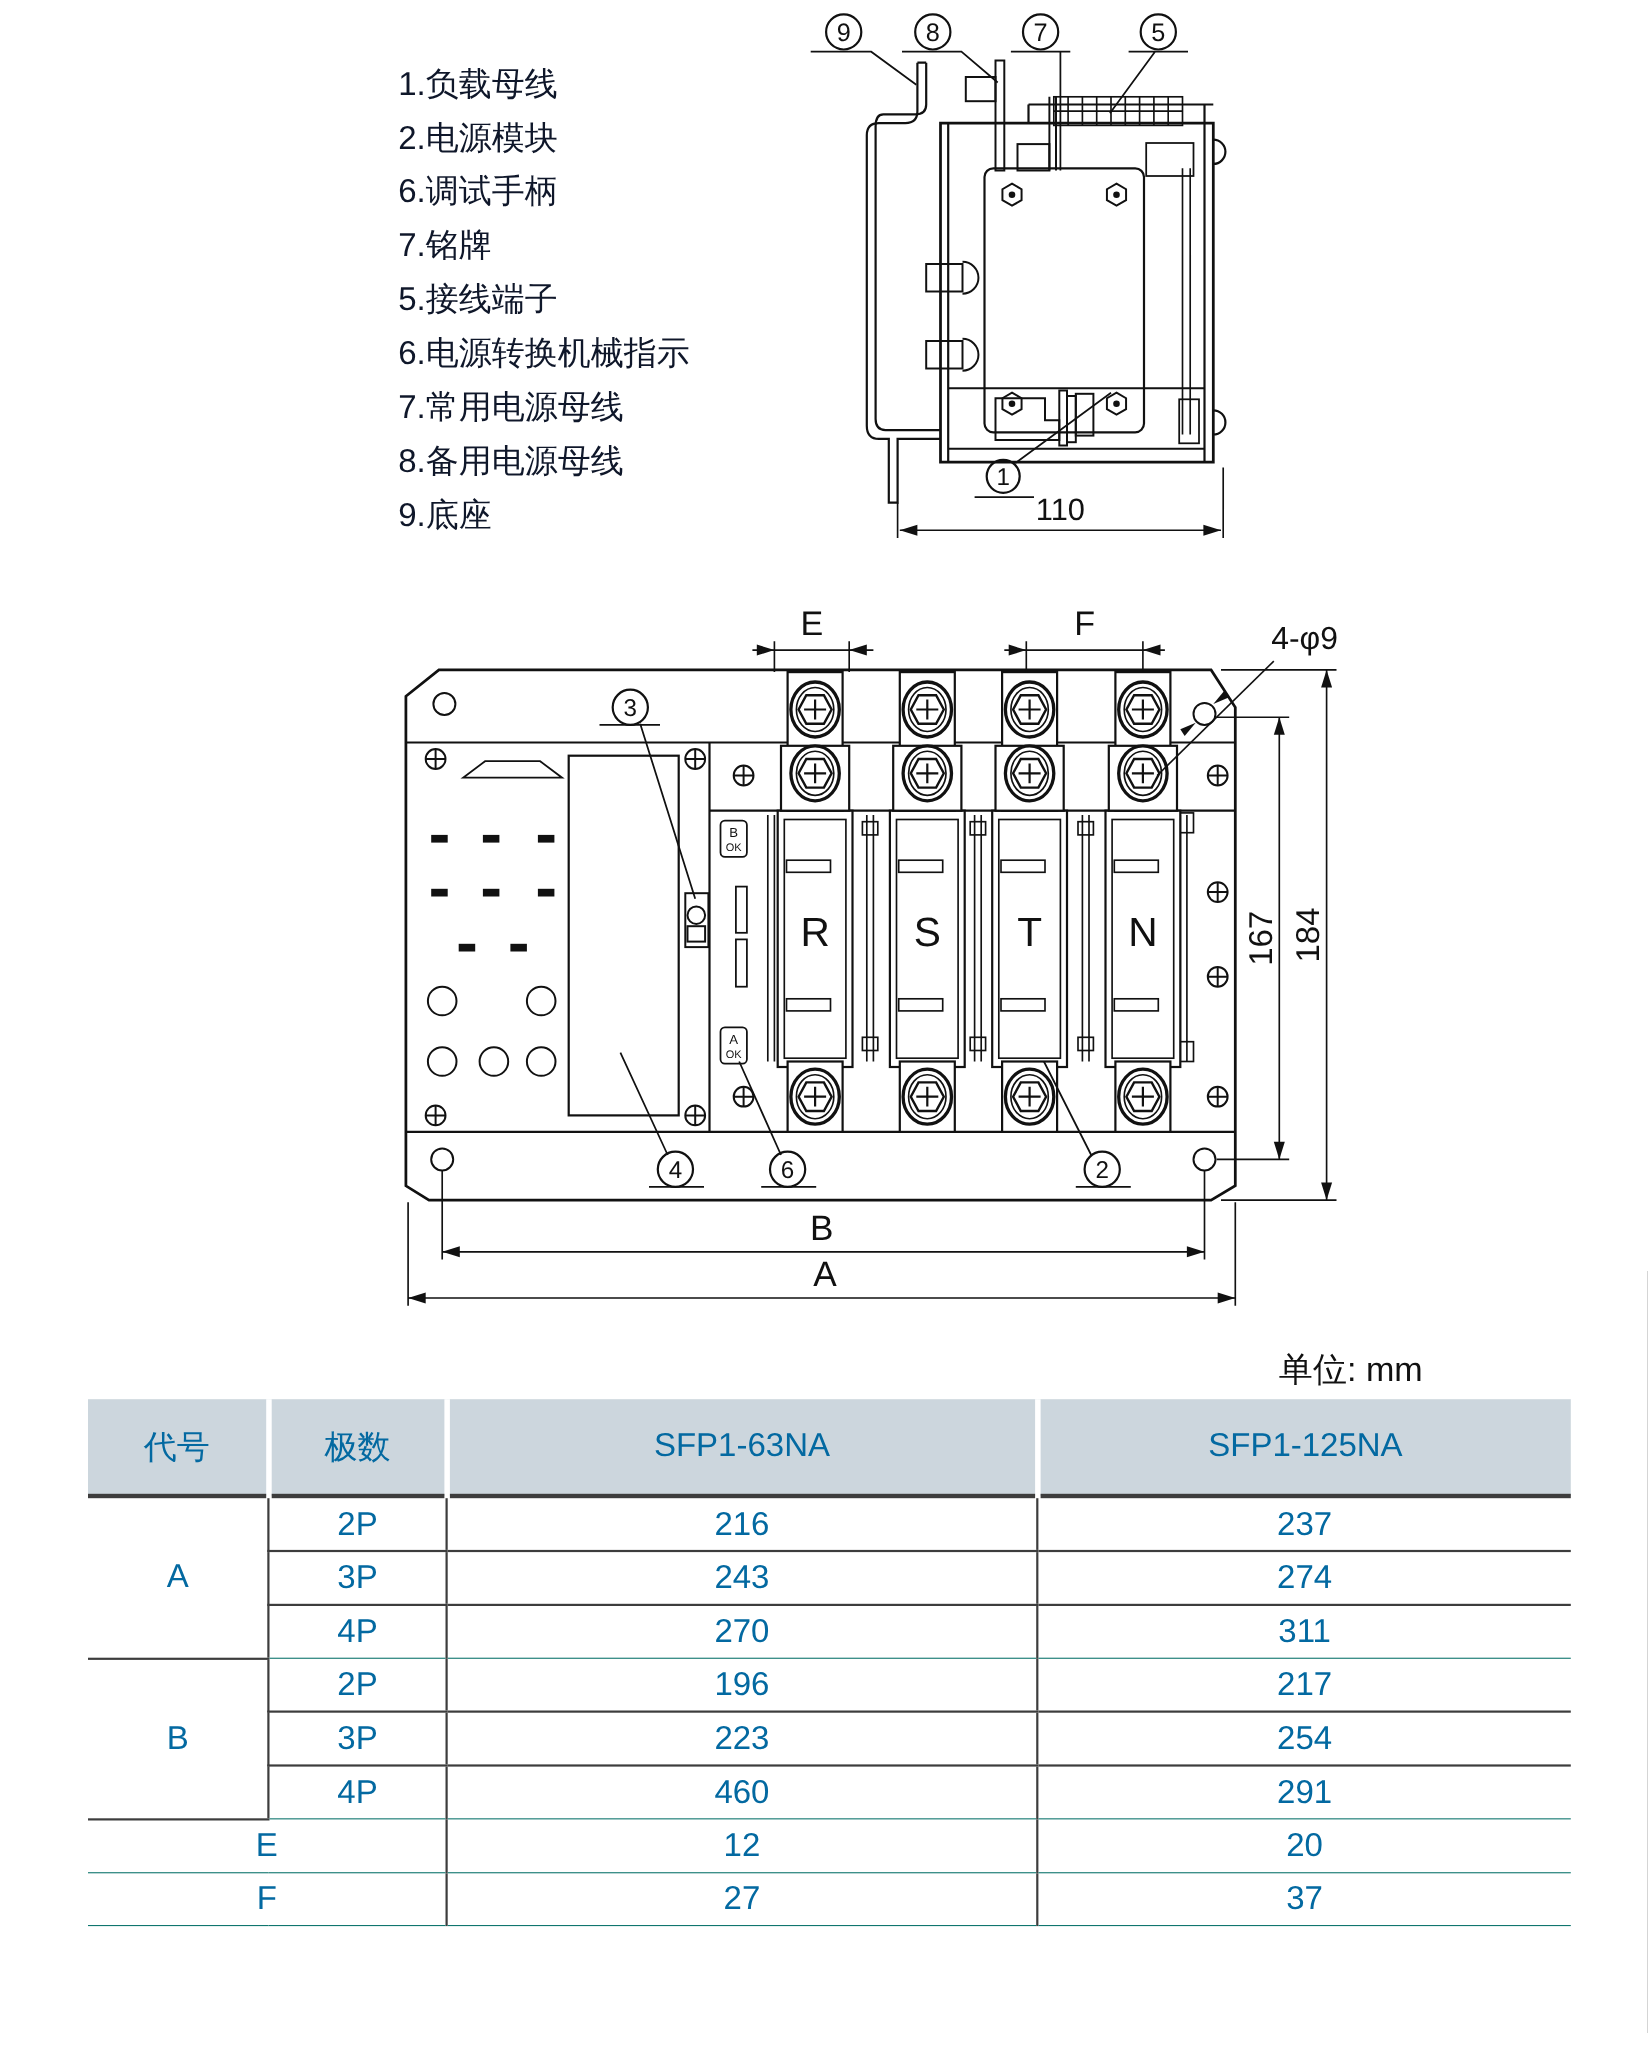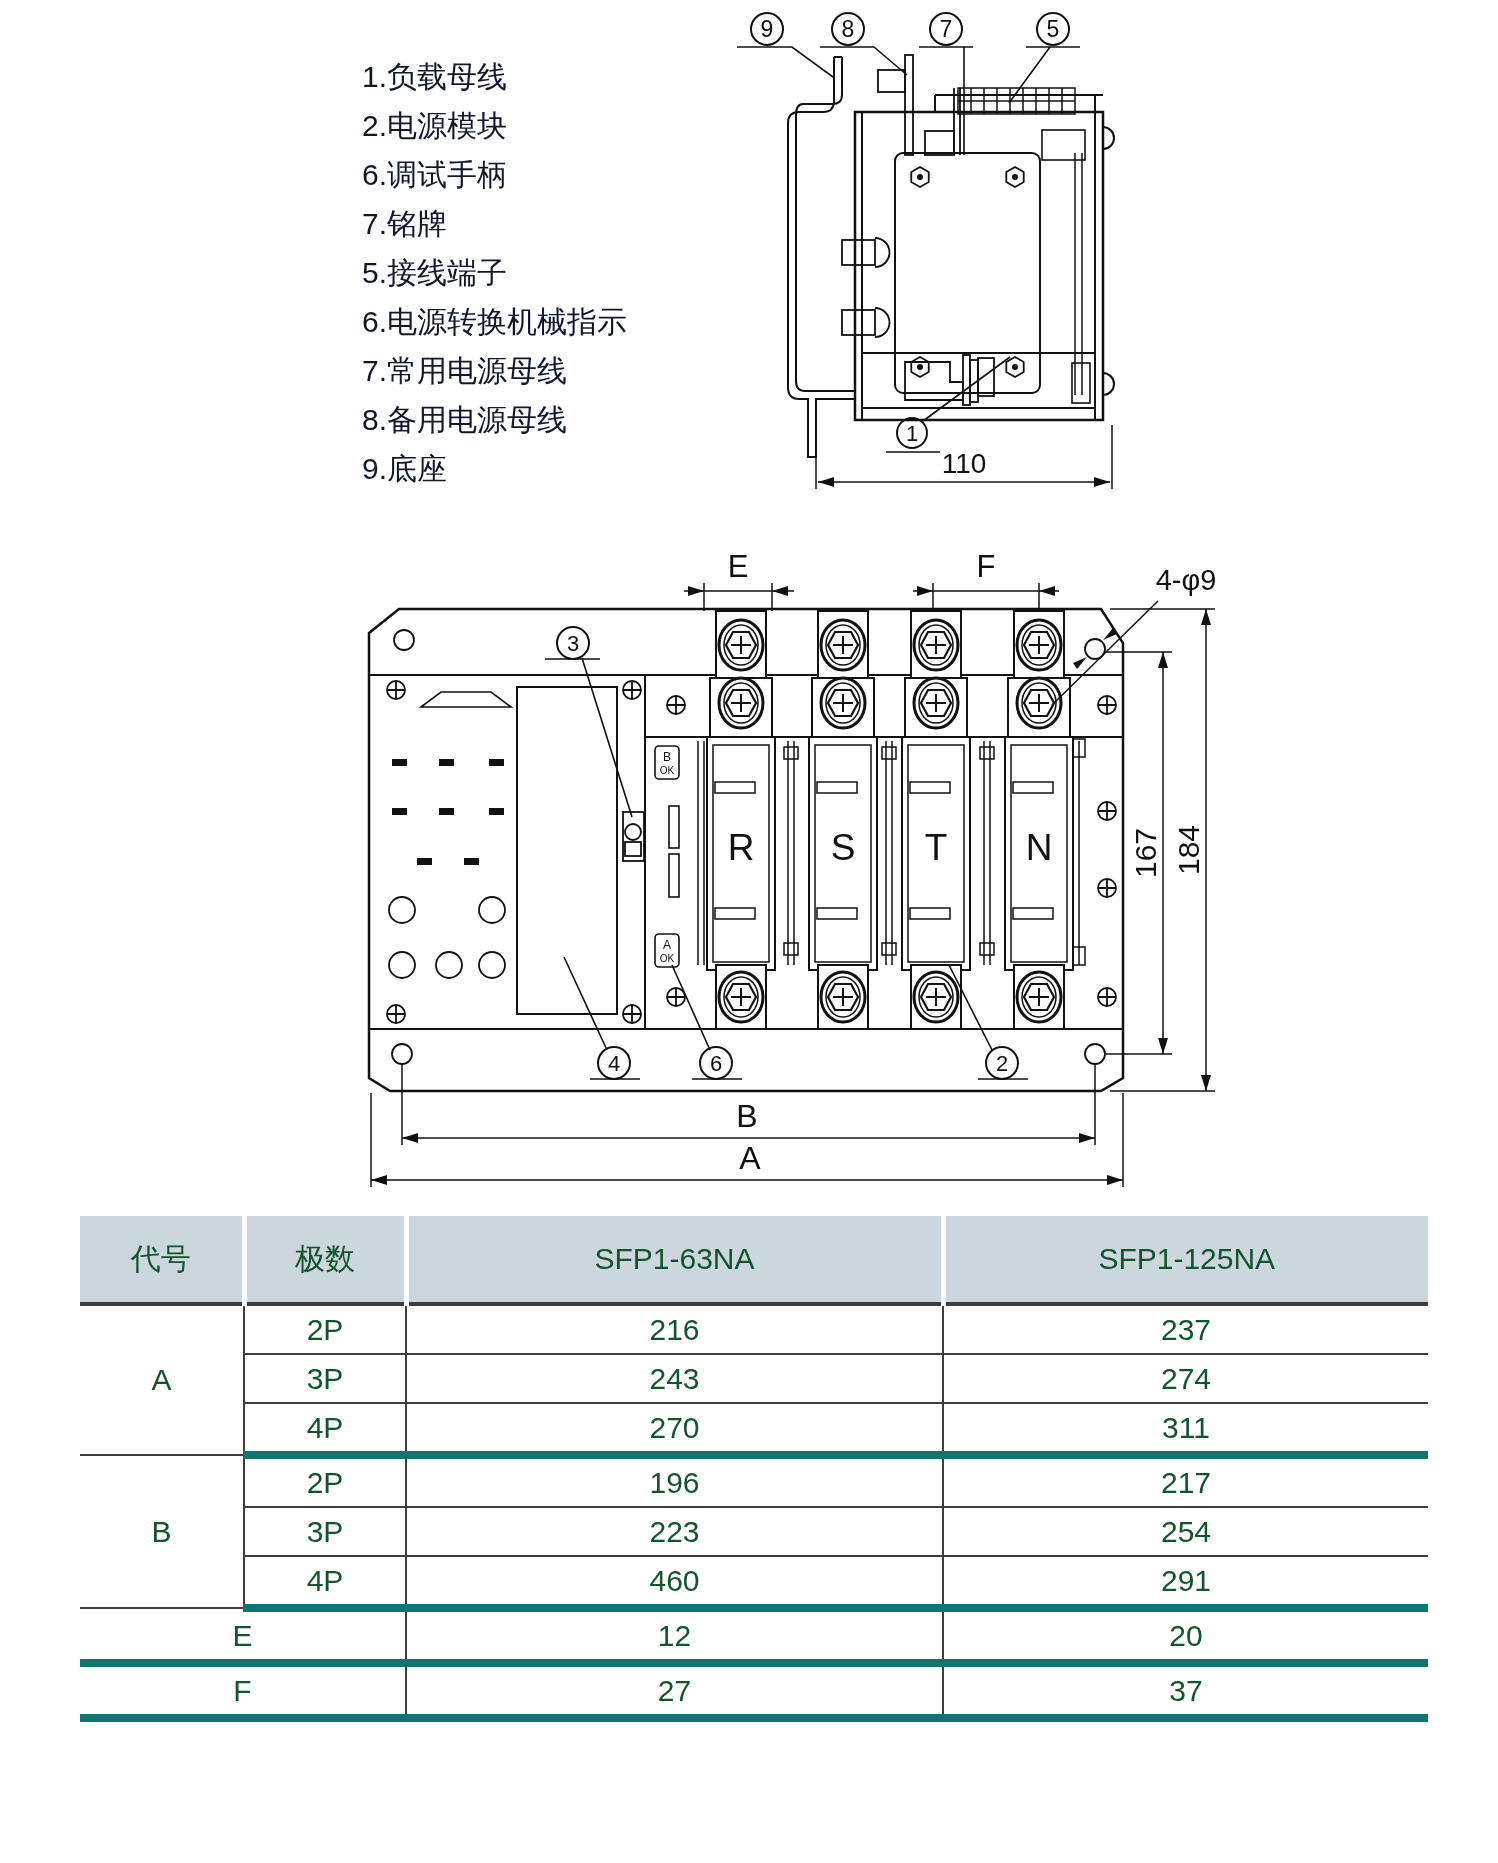--- a/index.html
+++ b/index.html
@@ -7,29 +7,29 @@
         font-family:"Liberation Sans",sans-serif;color:#111;}
   
   .legend{position:absolute;left:362px;top:52px;font-size:30px;line-height:49px;color:#0f172a;}
   
   .sideview{position:absolute;left:620px;top:5px;}
   .frontview{position:absolute;left:300px;top:545px;}
   svg text{font-family:"Liberation Sans",sans-serif;fill:#111;}
   
   .unit-note{position:absolute;left:1028px;top:1224px;width:400px;text-align:center;font-size:31px;}
   
-  table.dims{position:absolute;left:80px;top:1216px;width:1348px;border-collapse:collapse;
-             font-size:30px;color:#14532d;table-layout:fixed;}
+  table.dims{position:absolute;left:80px;top:1272px;width:1348px;border-collapse:collapse;
+             font-size:30px;color:#0369a1;table-layout:fixed;}
   table.dims th{height:84px;background:#ccd6dd;font-weight:normal;font-size:30px;
                 border-bottom:4px solid #3d3d3d;}
   table.dims th.gap{border-left:5px solid #fff;}
   table.dims td{height:47px;text-align:center;vertical-align:middle;padding:0;}
   td.c2,td.c3,td.c4{border-left:2px solid #3d3d3d;}
   tr.sep td{border-bottom:2px solid #3d3d3d;}
-  tr.grp td, tr.grp th{border-bottom:8px solid #0f766e;}
+  tr.grp td, tr.grp th{border-bottom:1px solid #0f766e;}
   td.codecell{border-bottom:3px solid #3d3d3d;}
   td.spancode{padding-right:162px;}
   .w1{width:164px}.w2{width:162px}.w3{width:537px}.w4{width:485px}
 </style>
 </head>
 <body>
 
 <div class="page">
 
   <div class="legend">

